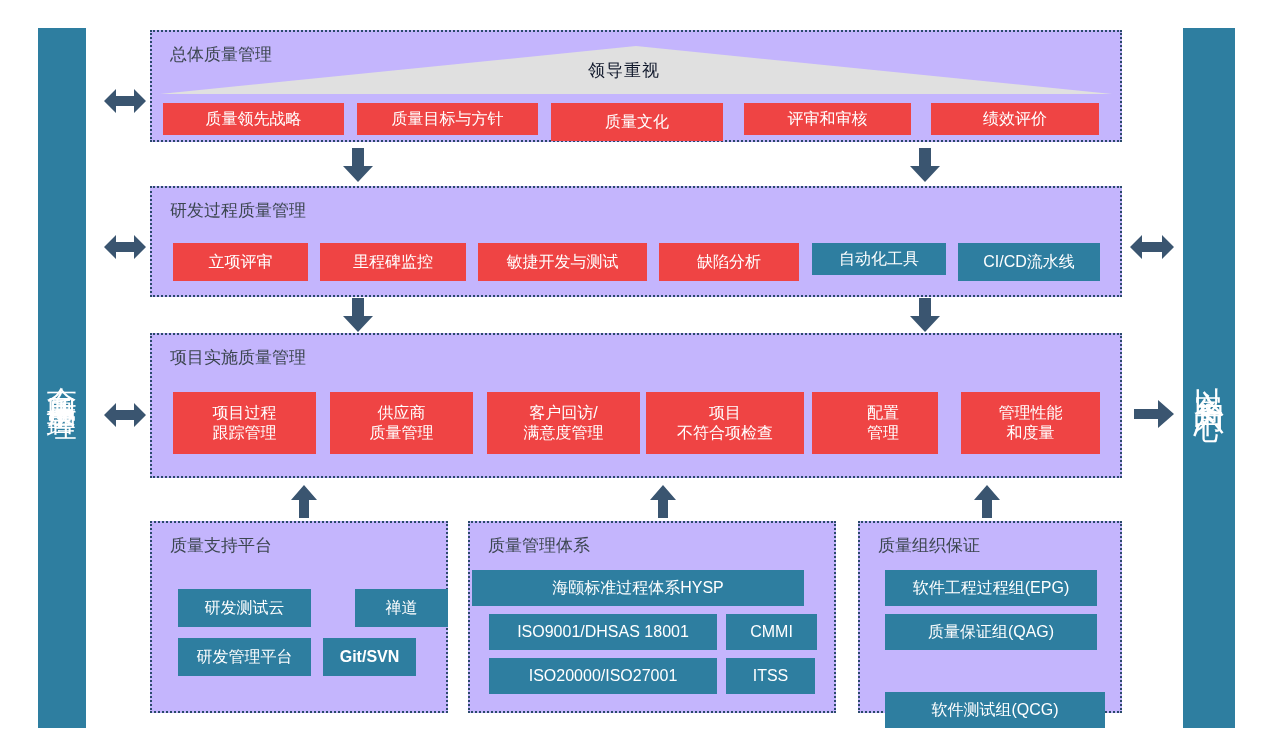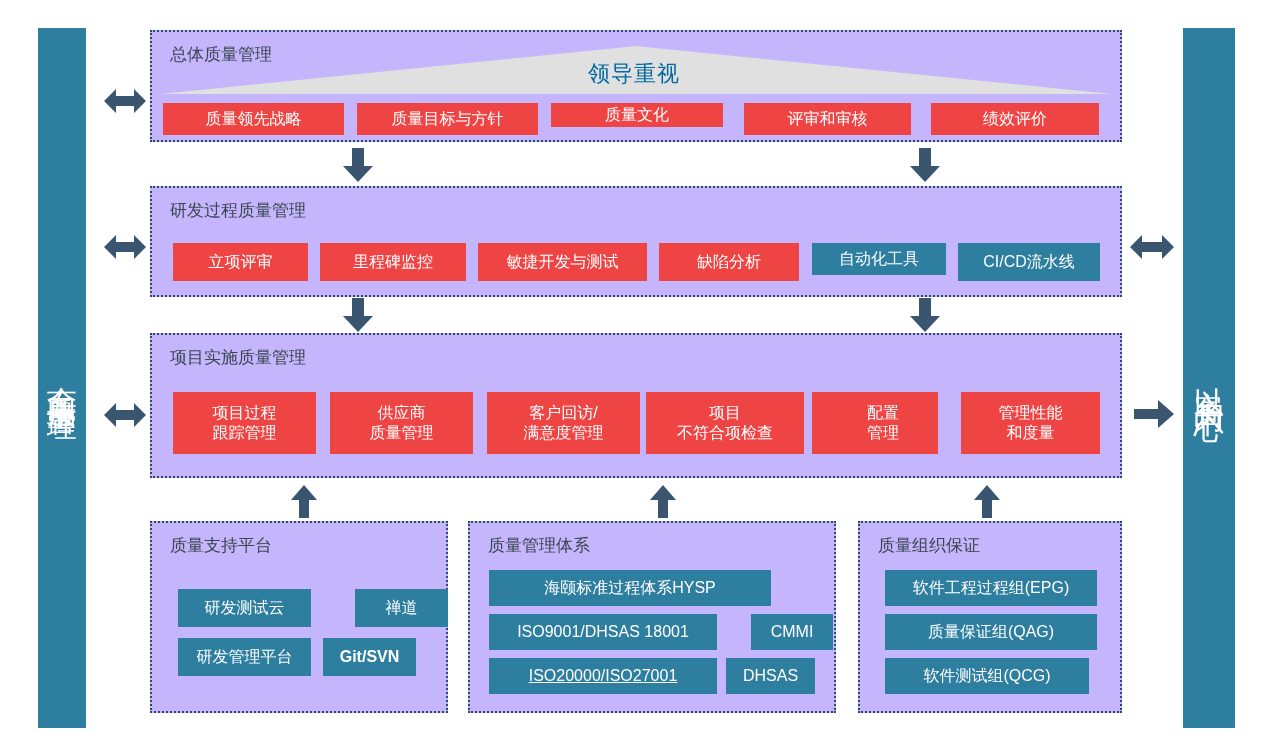--- a/index.html
+++ b/index.html
@@ -74,22 +74,22 @@
     position: absolute;
     left: 160px;
     top: 46px;
     width: 952px;
     height: 48px;
   }
   #leader-label {
     position: absolute;
     left: 588px;
     top: 59px;
-    font-size: 22px;
-    color: #0369a1;
+    font-size: 17px;
+    color: #0f172a;
     letter-spacing: 1px;
   }
 
   
   .arrow { position: absolute; }
 </style>
 </head>
 <body>
 
 <div id="left-bar" class="sidebar">
@@ -103,21 +103,21 @@
   <div class="panel-title">总体质量管理</div>
 </div>
 
 <svg id="leader-triangle" viewBox="0 0 952 48" preserveAspectRatio="none">
   <polygon points="476,0 952,48 0,48" fill="#E0E0E0"></polygon>
 </svg>
 <div id="leader-label">领导重视</div>
 
 <div class="box navy" style="left:163px; top:103px; width:181px; height:32px;">质量领先战略</div>
 <div class="box navy" style="left:357px; top:103px; width:181px; height:32px;">质量目标与方针</div>
-<div class="box navy" style="left:551px; top:103px; width:172px; height:24px;">质量文化</div>
+<div class="box navy" style="left:551px; top:103px; width:172px; height:38px;">质量文化</div>
 <div class="box navy" style="left:744px; top:103px; width:167px; height:32px;">评审和审核</div>
 <div class="box navy" style="left:931px; top:103px; width:168px; height:32px;">绩效评价</div>
 
 <div class="panel" id="panel-rnd" style="left:150px; top:186px; width:972px; height:111px;">
   <div class="panel-title">研发过程质量管理</div>
 </div>
 
 <div class="box navy" style="left:173px; top:243px; width:135px; height:38px;">立项评审</div>
 <div class="box navy" style="left:320px; top:243px; width:146px; height:38px;">里程碑监控</div>
 <div class="box navy" style="left:478px; top:243px; width:169px; height:38px;">敏捷开发与测试</div>
@@ -148,33 +148,33 @@
 
 <div class="box teal" style="left:178px; top:589px; width:133px; height:38px;">研发测试云</div>
 <div class="box teal" style="left:323px; top:589px; width:93px; height:38px;margin-left:32px;">禅道</div>
 <div class="box teal" style="left:178px; top:638px; width:133px; height:38px;">研发管理平台</div>
 <div class="box teal bold" style="left:323px; top:638px; width:93px; height:38px;">Git/SVN</div>
 
 <div class="panel" id="panel-system" style="left:468px; top:521px; width:368px; height:192px;">
   <div class="panel-title">质量管理体系</div>
 </div>
 
-<div class="box teal" style="left:489px; top:570px; width:282px; height:36px;">海颐标准过程体系HYSP</div>
+<div class="box teal" style="left:472px; top:570px; width:332px; height:36px;">海颐标准过程体系HYSP</div>
 <div class="box teal" style="left:489px; top:614px; width:228px; height:36px;">ISO9001/DHSAS 18001</div>
-<div class="box teal" style="left:751px; top:614px; width:82px; height:36px;">CMMI</div>
-<div class="box teal" style="left:489px; top:658px; width:228px; height:36px;text-decoration:underline;">ISO20000/ISO27001</div>
-<div class="box teal" style="left:726px; top:658px; width:89px; height:36px;">DHSAS</div>
+<div class="box teal" style="left:726px; top:614px; width:91px; height:36px;">CMMI</div>
+<div class="box teal" style="left:489px; top:658px; width:228px; height:36px;">ISO20000/ISO27001</div>
+<div class="box teal" style="left:726px; top:658px; width:89px; height:36px;">ITSS</div>
 
 <div class="panel" id="panel-org" style="left:858px; top:521px; width:264px; height:192px;">
   <div class="panel-title">质量组织保证</div>
 </div>
 
 <div class="box teal" style="left:885px; top:570px; width:212px; height:36px;">软件工程过程组(EPG)</div>
 <div class="box teal" style="left:885px; top:614px; width:212px; height:36px;">质量保证组(QAG)</div>
-<div class="box teal" style="left:885px; top:658px; width:204px; height:36px;">软件测试组(QCG)</div>
+<div class="box teal" style="left:885px; top:692px; width:220px; height:36px;">软件测试组(QCG)</div>
 
 <svg class="arrow" style="left:104px; top:86px; width:42px; height:30px;" viewBox="0 0 42 30">
   <polygon points="0,15 12,3 12,10 30,10 30,3 42,15 30,27 30,20 12,20 12,27" fill="#3A5570"></polygon>
 </svg>
 <svg class="arrow" style="left:104px; top:232px; width:42px; height:30px;" viewBox="0 0 42 30">
   <polygon points="0,15 12,3 12,10 30,10 30,3 42,15 30,27 30,20 12,20 12,27" fill="#3A5570"></polygon>
 </svg>
 <svg class="arrow" style="left:104px; top:400px; width:42px; height:30px;" viewBox="0 0 42 30">
   <polygon points="0,15 12,3 12,10 30,10 30,3 42,15 30,27 30,20 12,20 12,27" fill="#3A5570"></polygon>
 </svg>

